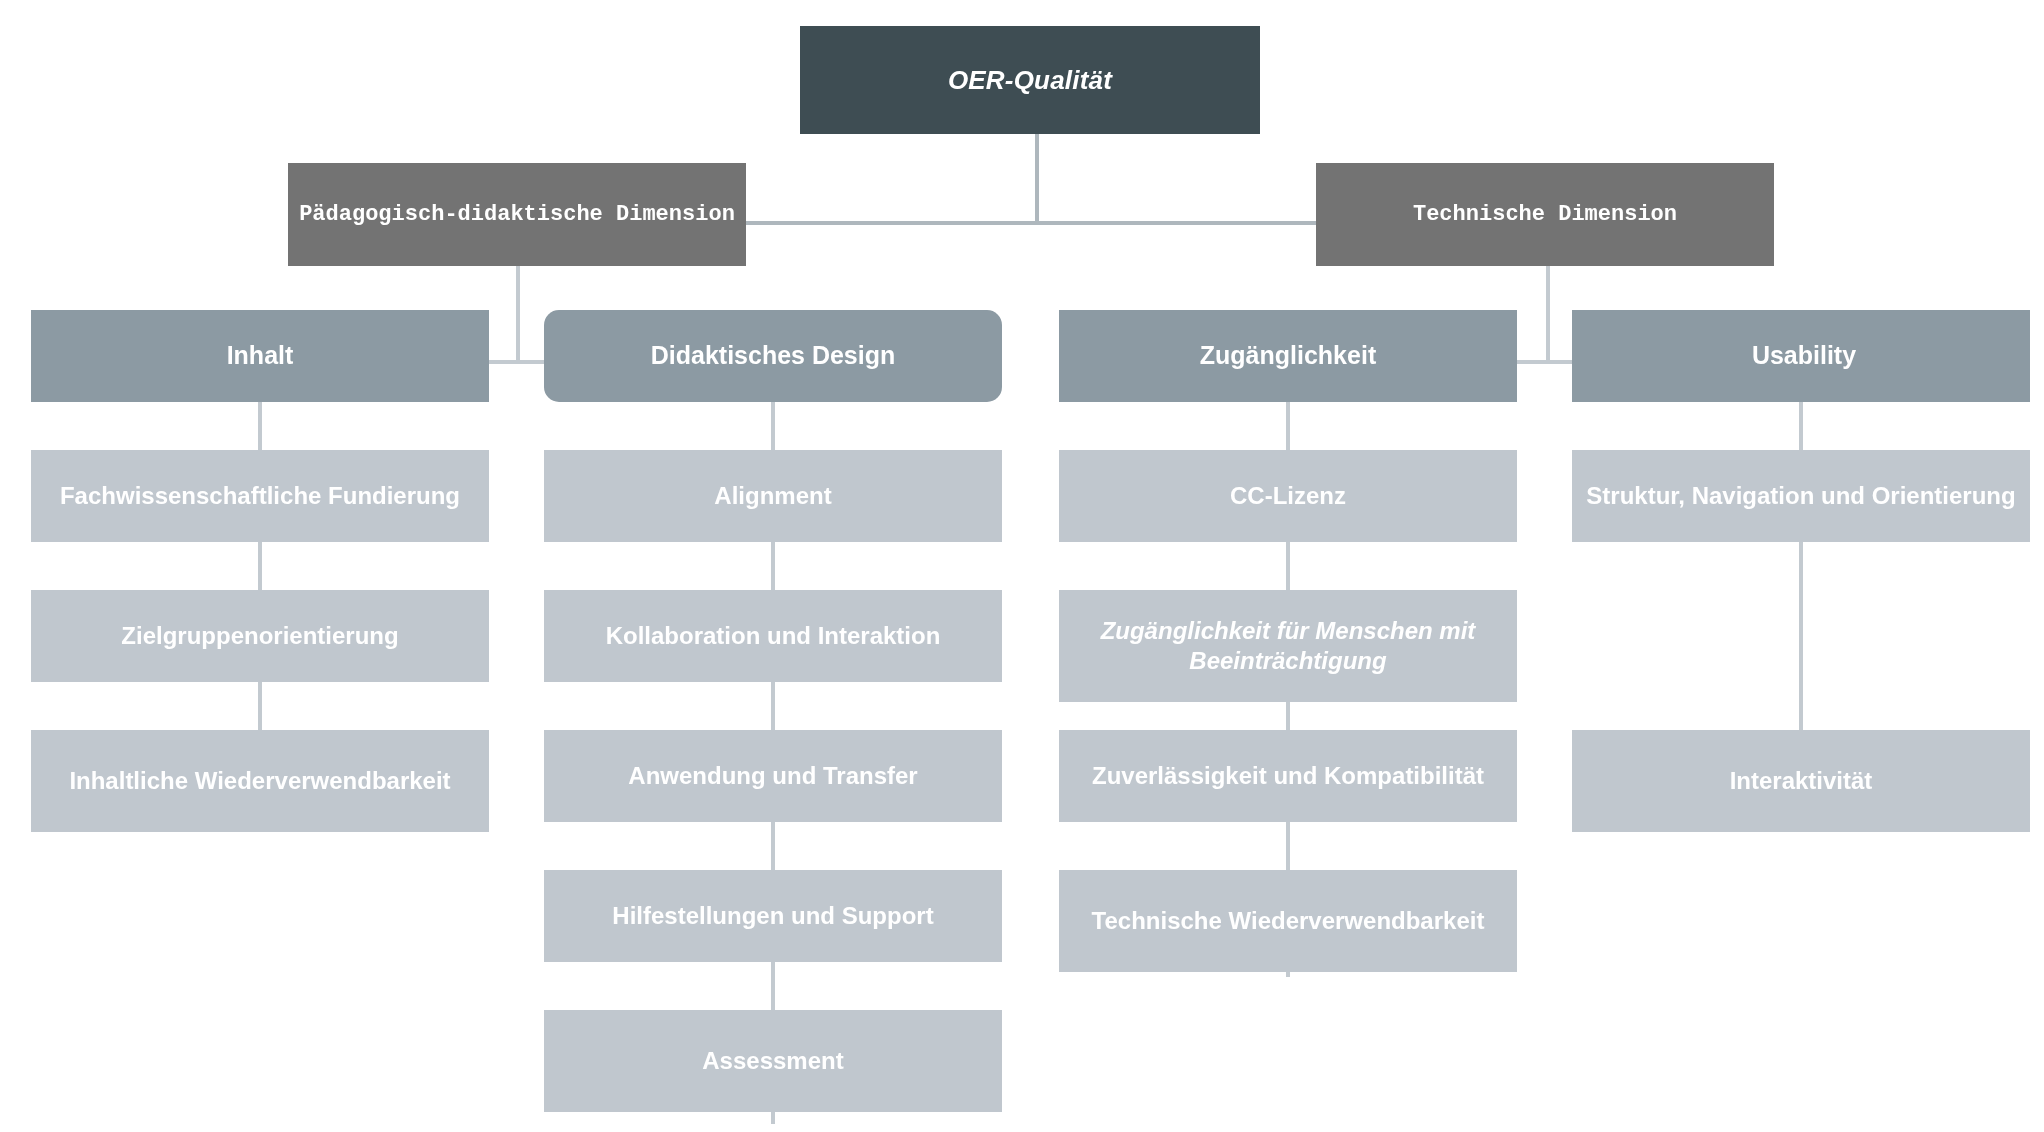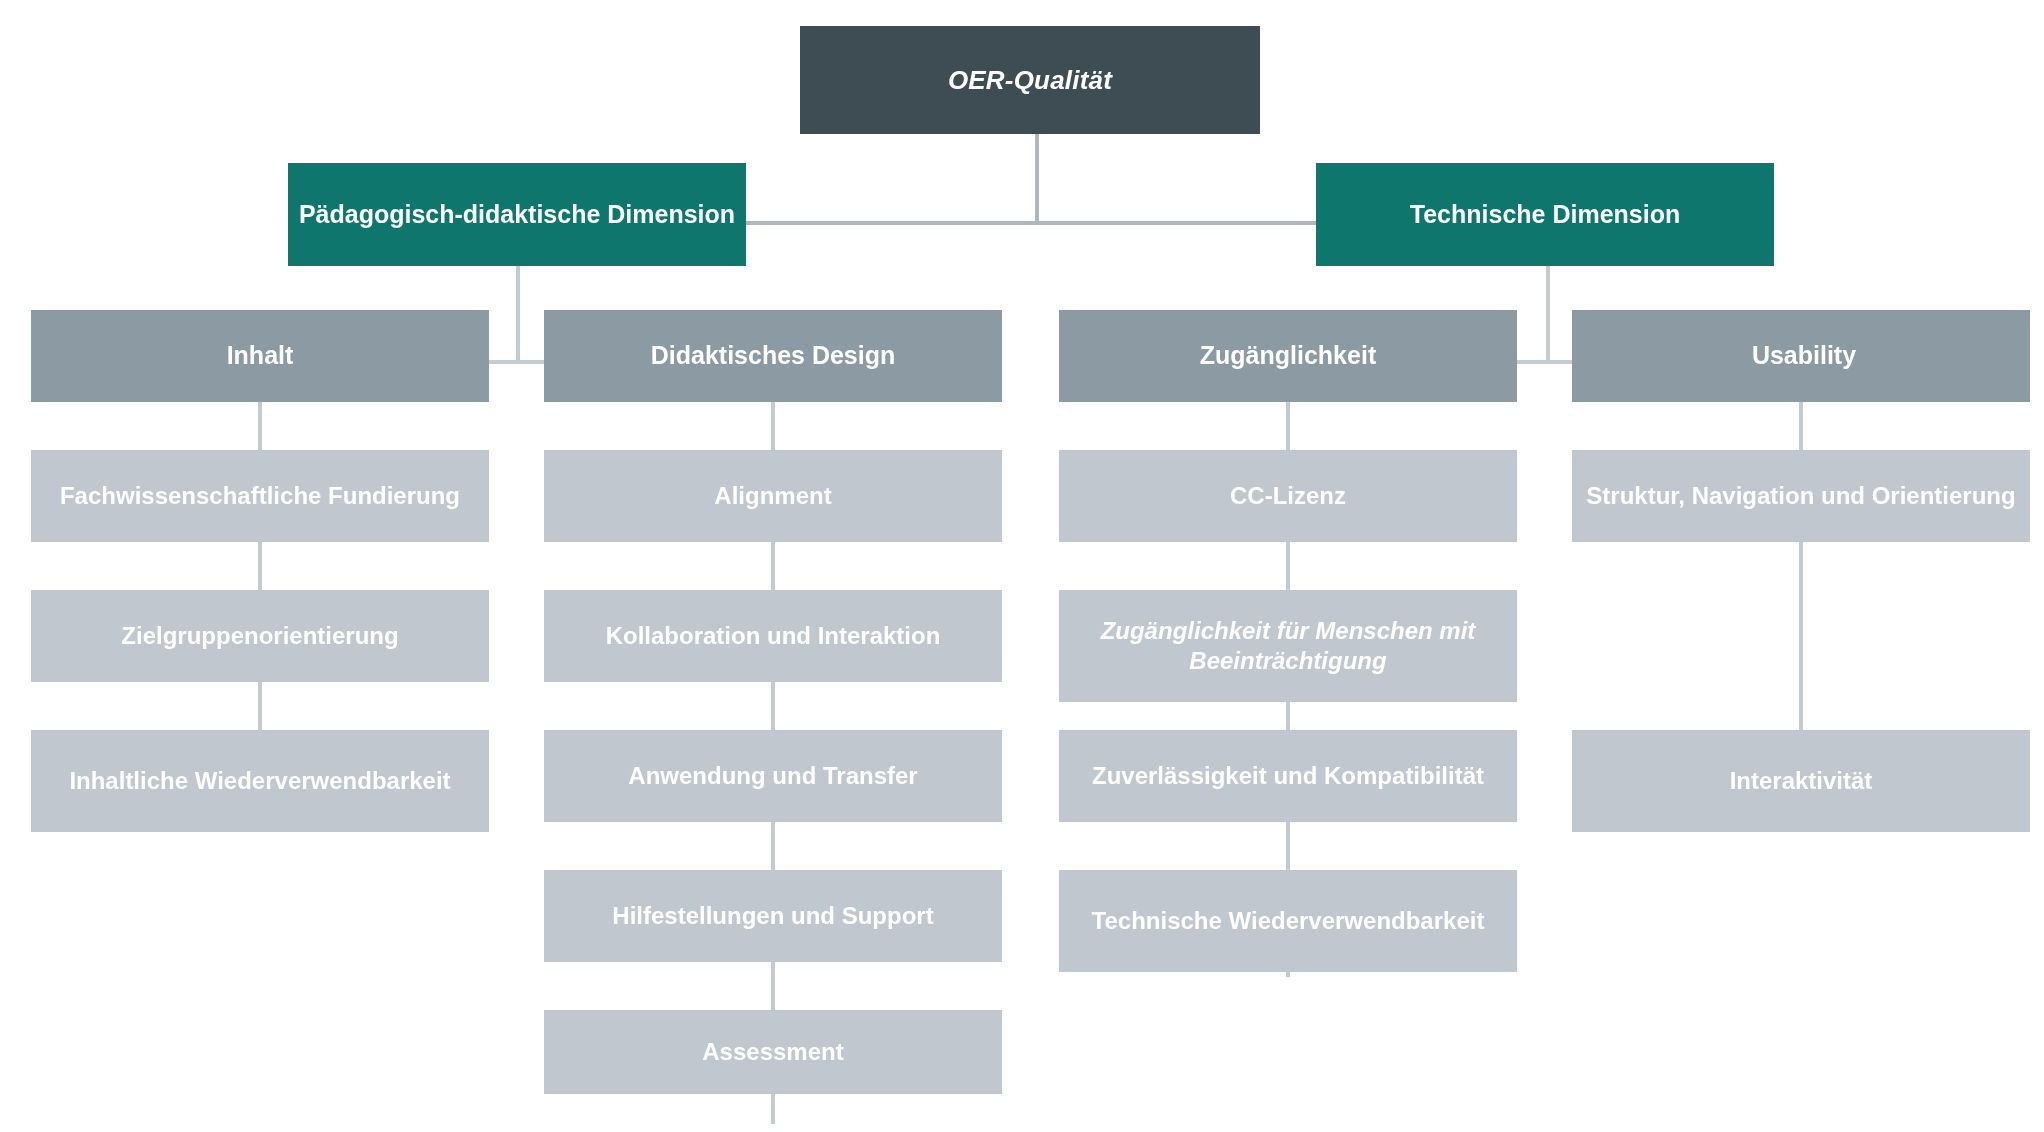--- a/index.html
+++ b/index.html
@@ -29,22 +29,23 @@
     box-sizing: border-box;
     padding: 4px 10px;
     z-index: 2;
   }
   .lvl0 {
     background: #3e4d53;
     font-size: 26px;
     letter-spacing: 0.2px;
   }
   .lvl1 {
-    background: #0f766e;
-    font-size: 25px;
+    background: #737373;
+    font-size: 22px;
+    font-family: Liberation Mono, monospace;
   }
   .lvl2 {
     background: #8c9aa3;
     font-size: 25px;
   }
   .lvl3 {
     background: #c0c7ce;
     font-size: 24px;
   }
   .conn {
@@ -94,21 +95,21 @@
     <span>Pädagogisch-didaktische Dimension</span>
   </div>
 
   <div class="node lvl1" style="left:1316px; top:163px; width:458px; height:103px;">
     <span>Technische Dimension</span>
   </div>
 
   <div class="node lvl2" style="left:31px; top:310px; width:458px; height:92px;">
     <span>Inhalt</span>
   </div>
-  <div class="node lvl2" style="left:544px; top:310px; width:458px; height:92px;">
+  <div class="node lvl2" style="left:544px; top:310px; width:458px; height:92px;border-radius:15px;">
     <span>Didaktisches Design</span>
   </div>
   <div class="node lvl2" style="left:1059px; top:310px; width:458px; height:92px;">
     <span>Zugänglichkeit</span>
   </div>
   <div class="node lvl2" style="left:1572px; top:310px; width:458px; height:92px;padding-left:16px;">
     <span>Usability</span>
   </div>
 
   <div class="node lvl3" style="left:31px; top:450px; width:458px; height:92px;">
@@ -126,21 +127,21 @@
   </div>
   <div class="node lvl3" style="left:544px; top:590px; width:458px; height:92px;">
     <span>Kollaboration und Interaktion</span>
   </div>
   <div class="node lvl3" style="left:544px; top:730px; width:458px; height:92px;">
     <span>Anwendung und Transfer</span>
   </div>
   <div class="node lvl3" style="left:544px; top:870px; width:458px; height:92px;">
     <span>Hilfestellungen und Support</span>
   </div>
-  <div class="node lvl3" style="left:544px; top:1010px; width:458px; height:84px;">
+  <div class="node lvl3" style="left:544px; top:1010px; width:458px; height:102px;">
     <span>Assessment</span>
   </div>
 
   <div class="node lvl3" style="left:1059px; top:450px; width:458px; height:92px;">
     <span>CC-Lizenz</span>
   </div>
   <div class="node lvl3" style="left:1059px; top:590px; width:458px; height:112px;font-style:italic;">
     <span>Zugänglichkeit für Menschen mit Beeinträchtigung</span>
   </div>
   <div class="node lvl3" style="left:1059px; top:730px; width:458px; height:92px;">

